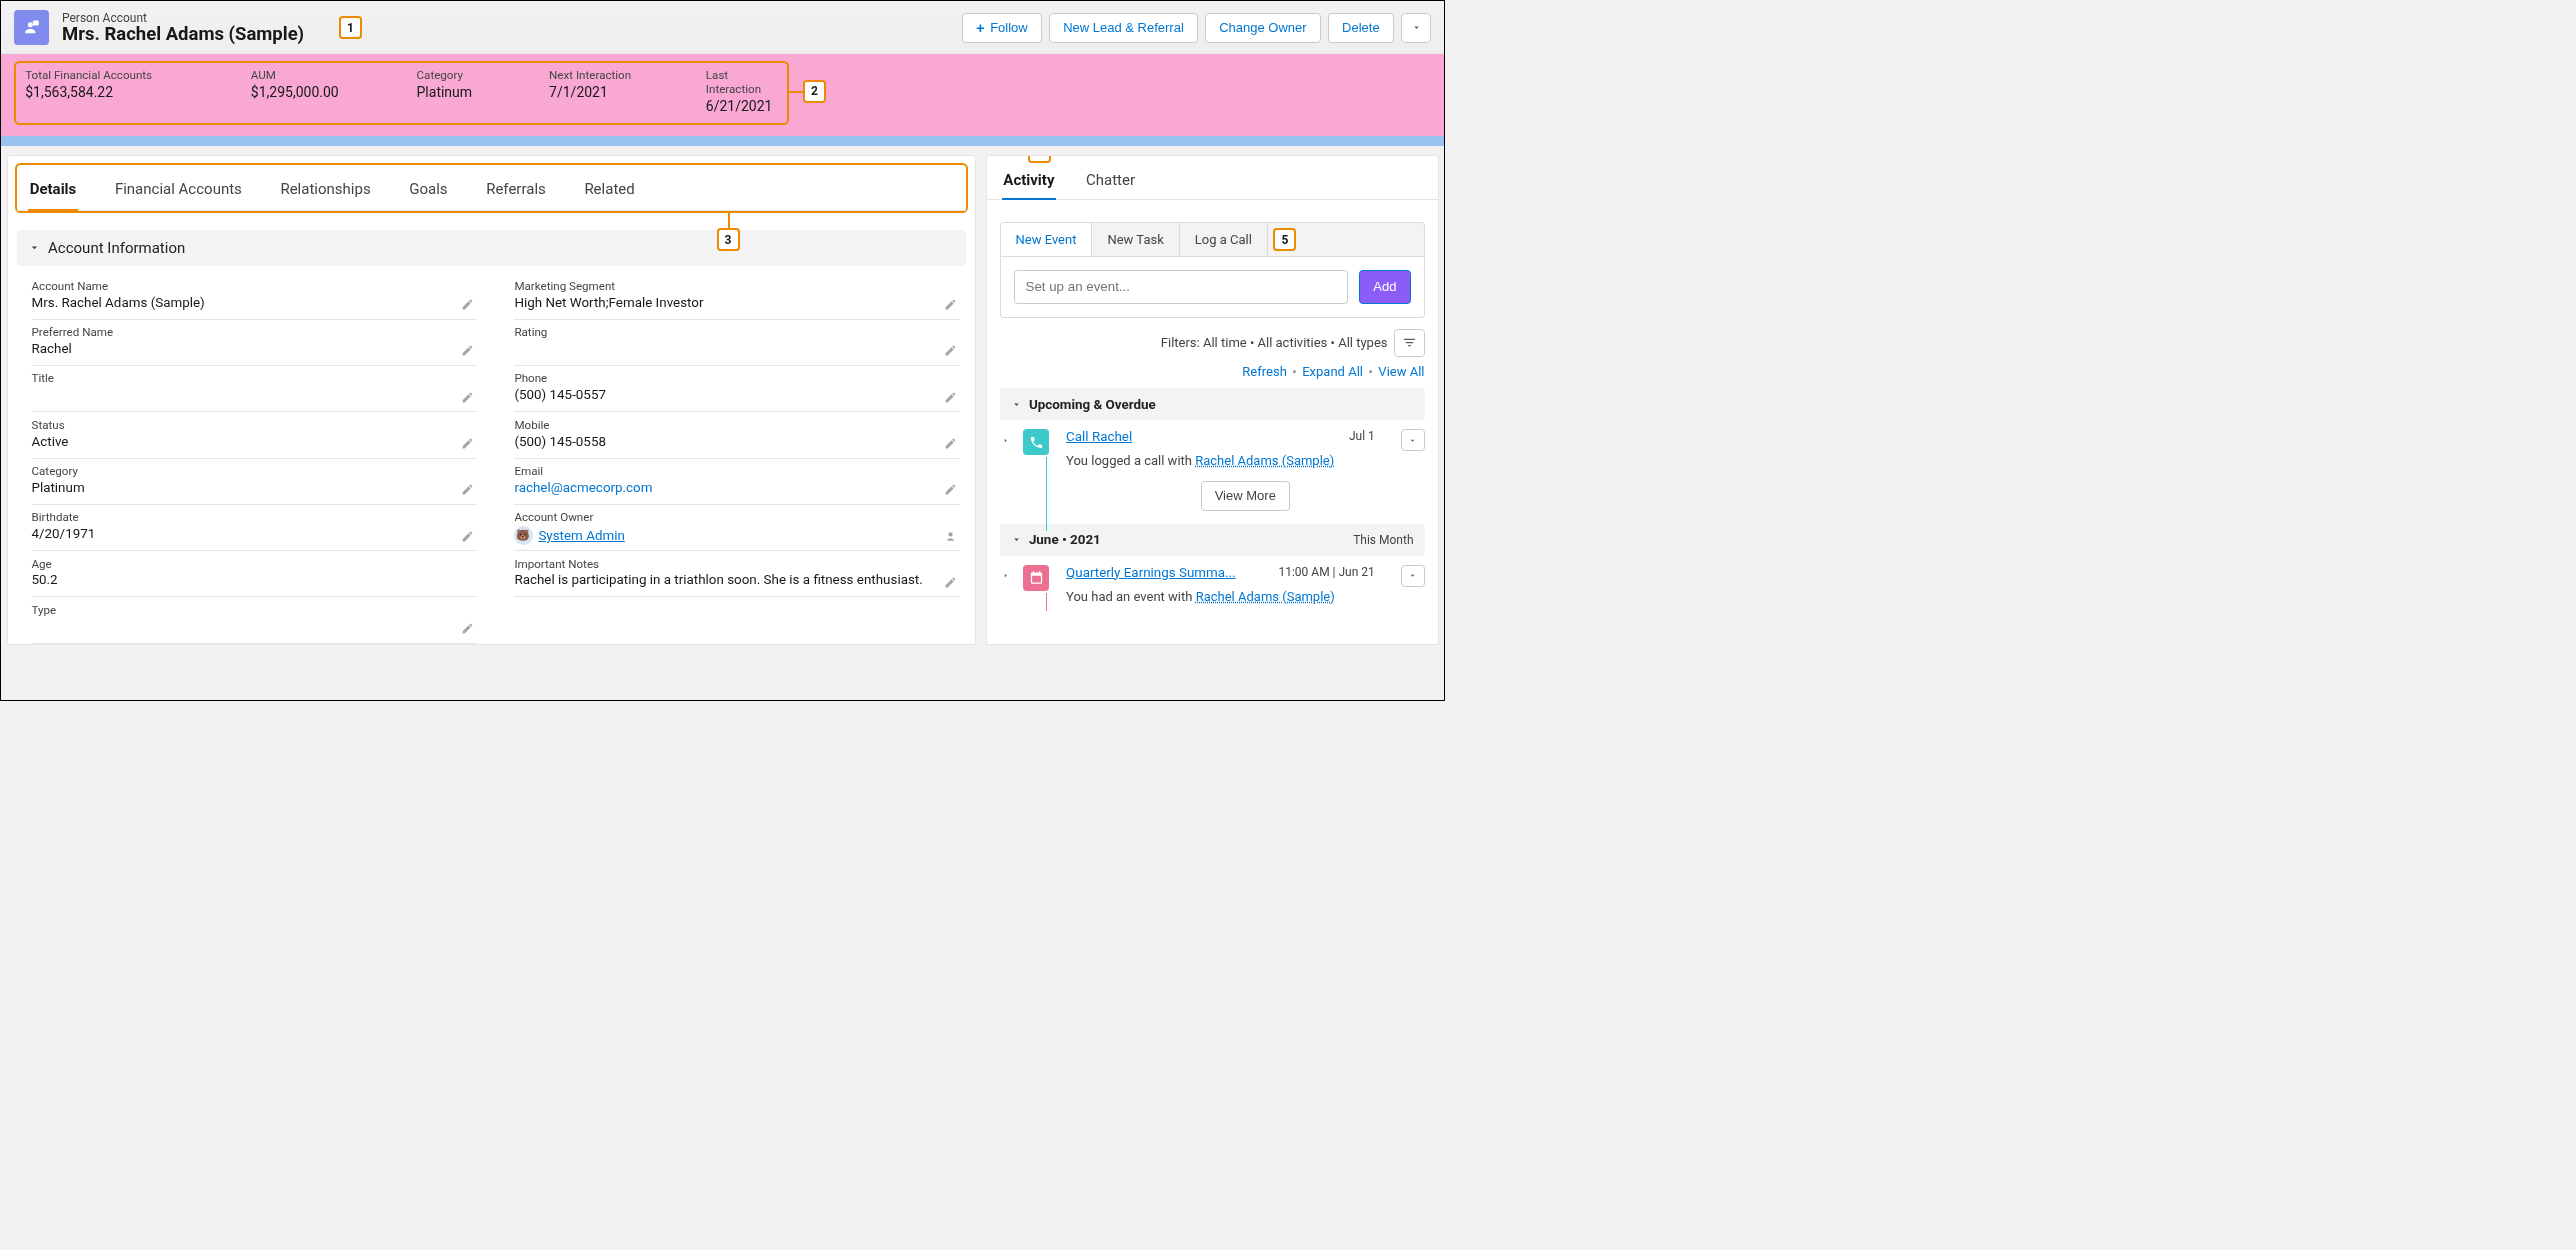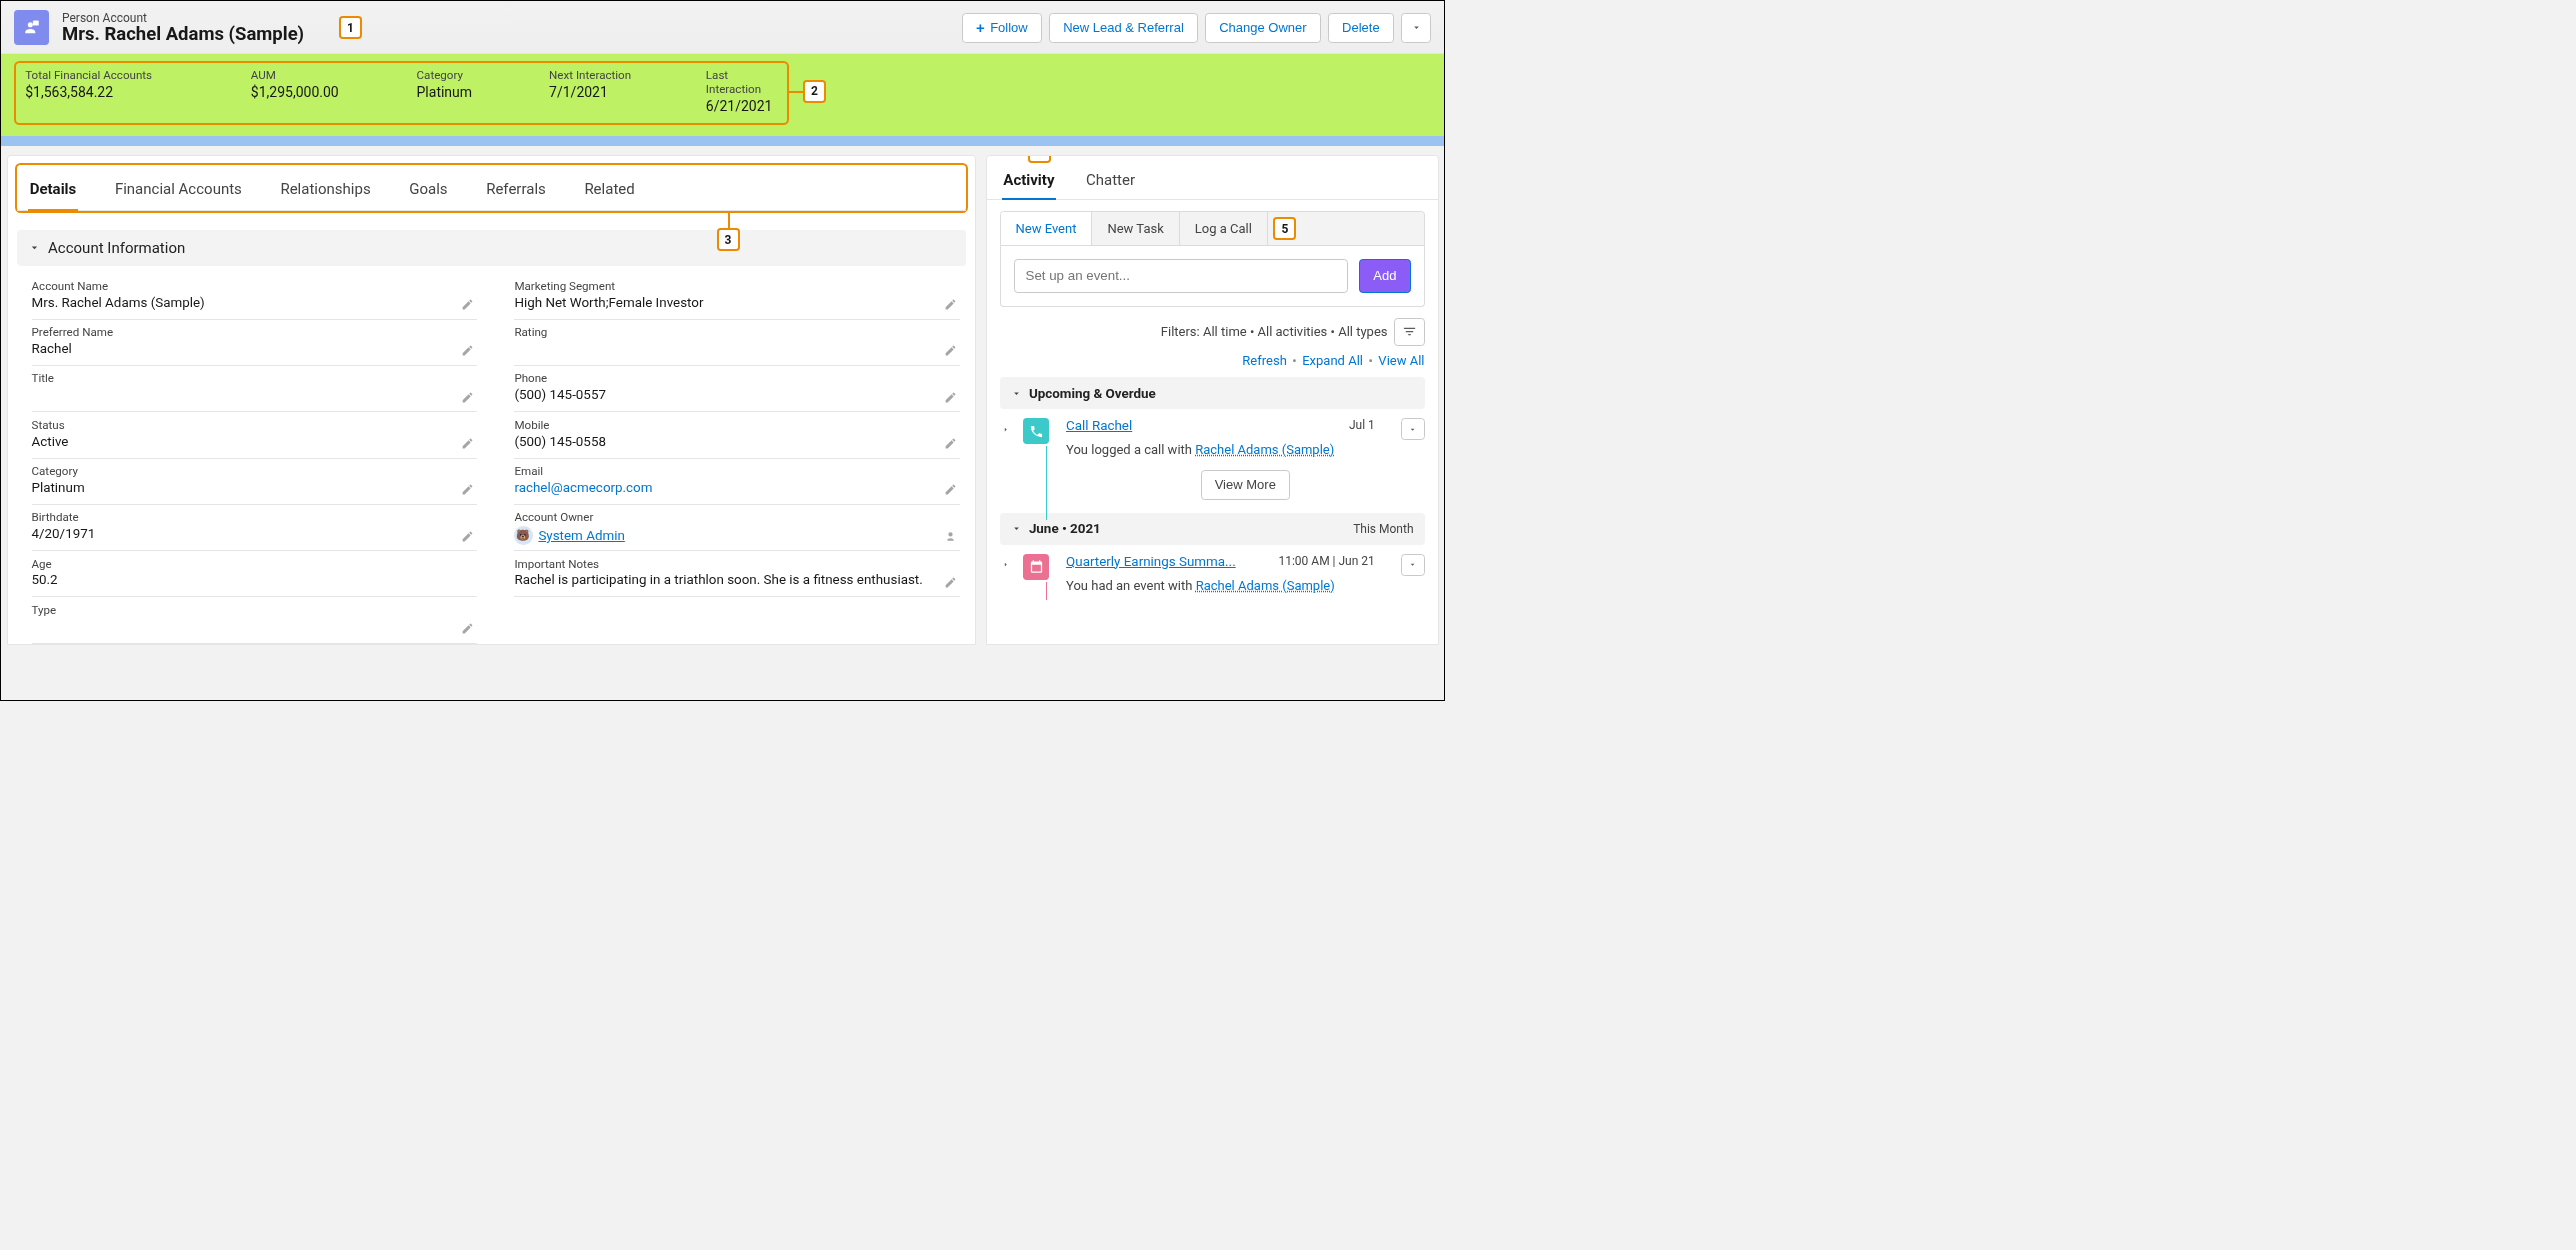--- a/index.html
+++ b/index.html
@@ -40,21 +40,21 @@
   .btn{
     background:#fff;border:0.9px solid #c9c9c9;border-radius:3.7px;
     padding:6.5px 13px;font-size:13px;color:#0176d3;cursor:pointer;
     display:flex;align-items:center;gap:5.5px;
   }
   .btn .plus{color:#0176d3;font-weight:700;font-size:15px;line-height:13px;}
   .btn-caret{width:30px;padding:6.5px 0;justify-content:center;}
   .btn-caret svg{width:11px;height:11px;fill:#5c5c5c;}
 
   
-  .highlights-wrap{background:#bef264;padding:7.4px 13px 11px 13px;position:relative;}
+  .highlights-wrap{background:#f9a8d4;padding:7.4px 13px 11px 13px;position:relative;}
   .highlights{display:flex;gap:35px;border:2.8px solid #ed8b00;border-radius:5.5px;padding:5.5px 9.2px 9.2px 9.2px;width: 775px;}
   .hl-item .hl-label{font-size:11.6px;color:#444;}
   .hl-item .hl-val{font-size:14px;color:#181818;margin-top:1.8px;}
   .hl-tfa{width:213px;}
   .hl-aum{width:146px;}
   .hl-cat{width:109px;}
   .hl-ni{width:136px;}
 
   
   .callout{
@@ -349,21 +349,21 @@
   <div class="col-side">
     <div style="position:relative;">
       <div class="side-tabs">
         <div class="side-tab active">Activity</div>
         <div class="side-tab">Chatter</div>
       </div>
       <div class="callout" style="left:41px;top:-15.7px;">4</div>
     </div>
 
     <div class="side-inner">
-      <div style="position:relative;">
+      <div style="position:relative;margin-top:11px;">
         <div class="quick-tabs">
           <div class="qtab active">New Event</div>
           <div class="qtab">New Task</div>
           <div class="qtab">Log a Call</div>
           <div class="quick-cal-wrap">
             <div class="callout" style="position:relative;left:0;top:0;">5</div>
           </div>
         </div>
         <div class="quick-body">
           <input class="quick-input" placeholder="Set up an event..." style="">

